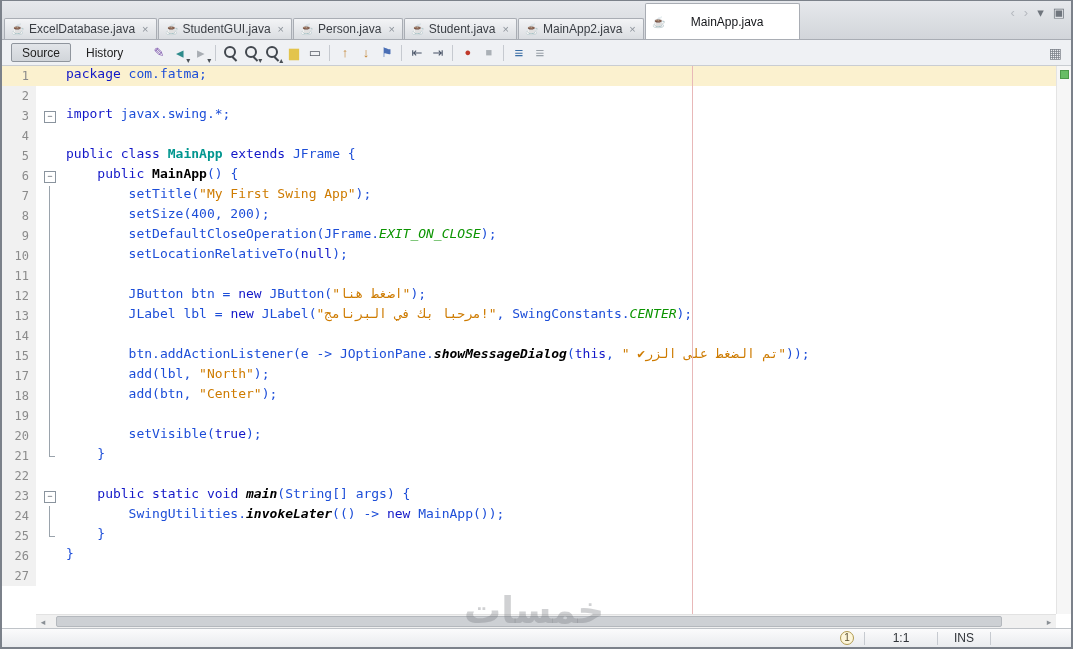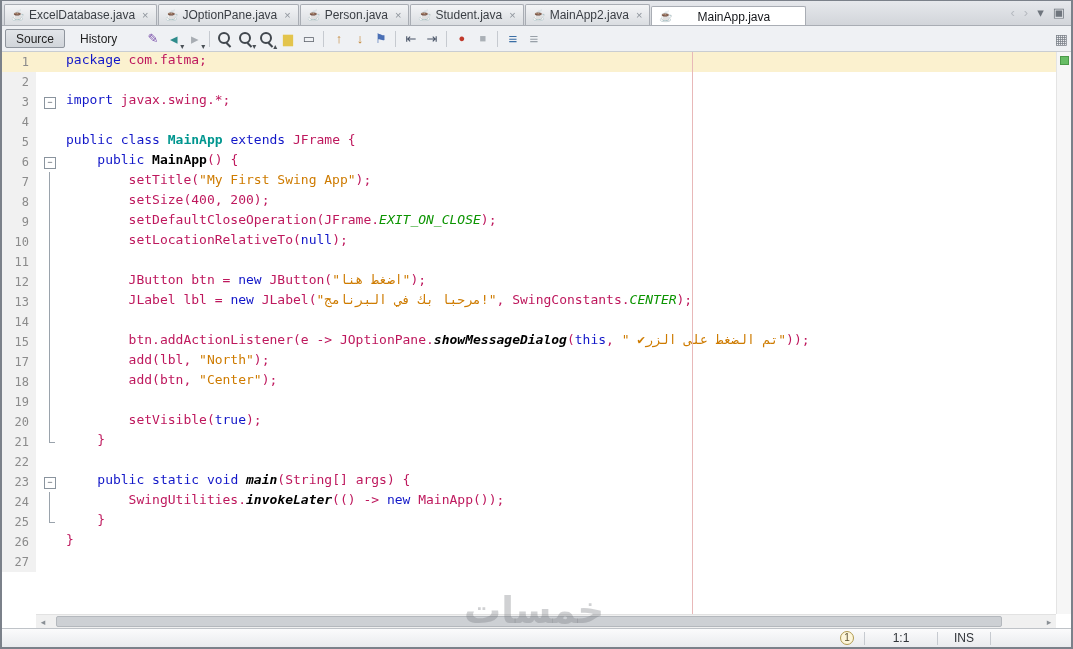--- a/index.html
+++ b/index.html
@@ -9,30 +9,30 @@
   .window{width:1073px;height:649px;display:flex;flex-direction:column;background:#fff;
           border:2px solid #7b818a;border-top-width:1px;}
 
   
   .tabbar{flex:0 0 25px;background:linear-gradient(#e6e8ec,#d2d5da);display:flex;align-items:flex-end;
           padding:2px 2px 0 2px;position:relative;border-bottom:1px solid #a9adb4;}
   .tabs{display:flex;align-items:flex-end;height:100%;overflow:hidden;max-width:950px;}
   .tab{display:inline-flex;align-items:center;gap:4px;height:21px;padding:0 7px;font-size:12px;color:#3a3e44;
        background:linear-gradient(#f3f4f6,#dadde1);border:1px solid #a9adb4;border-bottom:none;
        border-radius:2px 2px 0 0;margin-right:1px;white-space:nowrap;}
-  .tab.active{background:#fff;height:20px;margin-bottom:-1px;color:#14161a;gap:25px;}
+  .tab.active{background:#fff;height:37px;margin-bottom:-1px;color:#14161a;gap:25px;}
   .tab-close{color:#8d939b;font-size:11px;margin-left:3px;}
   .tab-icon{width:13px;height:13px;display:inline-flex;align-items:center;justify-content:center;}
   [data-name="java-class-icon"]::before{content:"☕";font-size:11px;color:#5b7fae;line-height:1;}
   [data-name="java-main-class-icon"]::before{content:"☕";font-size:11px;color:#3d8f3d;line-height:1;}
   .tab-controls{position:absolute;right:6px;top:5px;display:flex;gap:9px;align-items:center;}
   .tc{font-size:13px;line-height:1;}
 
   
-  .toolbar{flex:0 0 26px;background:#eff1f4;border-bottom:1px solid #c9cdd2;display:flex;align-items:center;padding:0 3px;}
+  .toolbar{flex:0 0 26px;background:#eff1f4;border-bottom:1px solid #c9cdd2;display:flex;align-items:center;padding:0 9px;}
   .tb-btn{font-family:inherit;font-size:12px;height:19px;padding:0 10px;margin-right:4px;border-radius:2px;}
   .tb-btn.source{border:1px solid #8f959d;background:linear-gradient(#e2e5e9,#d1d5da);color:#222;}
   .tb-btn.history{border:1px solid transparent;background:transparent;color:#222;}
   .tb-icons{display:flex;align-items:center;margin-left:10px;}
   .tb-item{position:relative;width:21px;height:20px;display:inline-flex;align-items:center;justify-content:center;}
   .tb-item.sep{width:1px;height:16px;background:#c6cad0;margin:0 4px;}
   .tb-item .glyph{line-height:1;font-size:13px;}
   .tb-item .badge{position:absolute;right:0;bottom:-2px;font-size:8px;color:#4a5056;}
   .tb-item[data-shape="mag"]::before{content:"";position:absolute;left:4px;top:3px;width:8px;height:8px;
       border:2px solid #41474e;border-radius:50%;}
@@ -54,21 +54,21 @@
   .fold.line::before{content:"";position:absolute;left:13px;top:0;bottom:0;width:1px;background:#9aa3ac;}
   .fold.end::before{content:"";position:absolute;left:13px;top:0;height:11px;width:1px;background:#9aa3ac;}
   .fold.end::after{content:"";position:absolute;left:13px;top:10px;width:6px;height:1px;background:#9aa3ac;}
   .codetext{white-space:pre;font:13px "DejaVu Sans Mono",monospace;color:#000;padding-left:4px;}
   .tk-k{color:#1217c8;font-weight:normal;}
   .tk-s{color:#ce7b00;}
   .tk-c{color:#0b9400;font-style:italic;}
   .tk-t{color:#00968f;font-weight:bold;}
   .tk-m{font-weight:bold;}
   .tk-sm{font-weight:bold;font-style:italic;}
-  .tk-p{color:#be185d;}
+  .tk-p{color:#1d4ed8;}
   .margin-line{position:absolute;left:690px;top:0;bottom:14px;width:1px;background:#e8b8b8;}
   .errorstripe{position:absolute;right:0;top:0;bottom:14px;width:15px;background:#f6f6f6;border-left:1px solid #e4e4e4;}
   .errorstripe .ok{display:block;width:9px;height:9px;margin:4px auto 0;background:#67bd65;border:1px solid #4b9a49;}
   .hscroll{position:absolute;left:34px;right:15px;bottom:0;height:14px;background:#f0f0f0;
            border-top:1px solid #e2e2e2;display:flex;align-items:center;}
   .harrow{flex:0 0 14px;text-align:center;font-size:9px;color:#8a8f95;line-height:14px;}
   .htrack{flex:1;height:100%;position:relative;}
   .hthumb{position:absolute;left:6px;right:40px;top:1px;bottom:1px;background:#cdd0d4;border:1px solid #b4b8bd;border-radius:2px;}
   .watermark{position:absolute;left:462px;bottom:-4px;font-size:37px;font-weight:bold;
              color:rgba(120,124,130,0.35);z-index:5;font-family:"DejaVu Sans",sans-serif;}
@@ -94,21 +94,21 @@
     <div class="tabs" data-name="editor-tabs">
 
         <div class="tab" data-name="editor-tab" title="ExcelDatabase.java">
           <span class="tab-icon" data-name="java-class-icon"></span>
           <span class="tab-label" data-name="tab-label">ExcelDatabase.java</span>
           <span class="tab-close" data-name="tab-close-icon">×</span>
         </div>
 
         <div class="tab" data-name="editor-tab" title="StudentGUI.java">
           <span class="tab-icon" data-name="java-class-icon"></span>
-          <span class="tab-label" data-name="tab-label">JOptionPane.java</span>
+          <span class="tab-label" data-name="tab-label">StudentGUI.java</span>
           <span class="tab-close" data-name="tab-close-icon">×</span>
         </div>
 
         <div class="tab" data-name="editor-tab" title="Person.java">
           <span class="tab-icon" data-name="java-class-icon"></span>
           <span class="tab-label" data-name="tab-label">Person.java</span>
           <span class="tab-close" data-name="tab-close-icon">×</span>
         </div>
 
         <div class="tab" data-name="editor-tab" title="Student.java">

